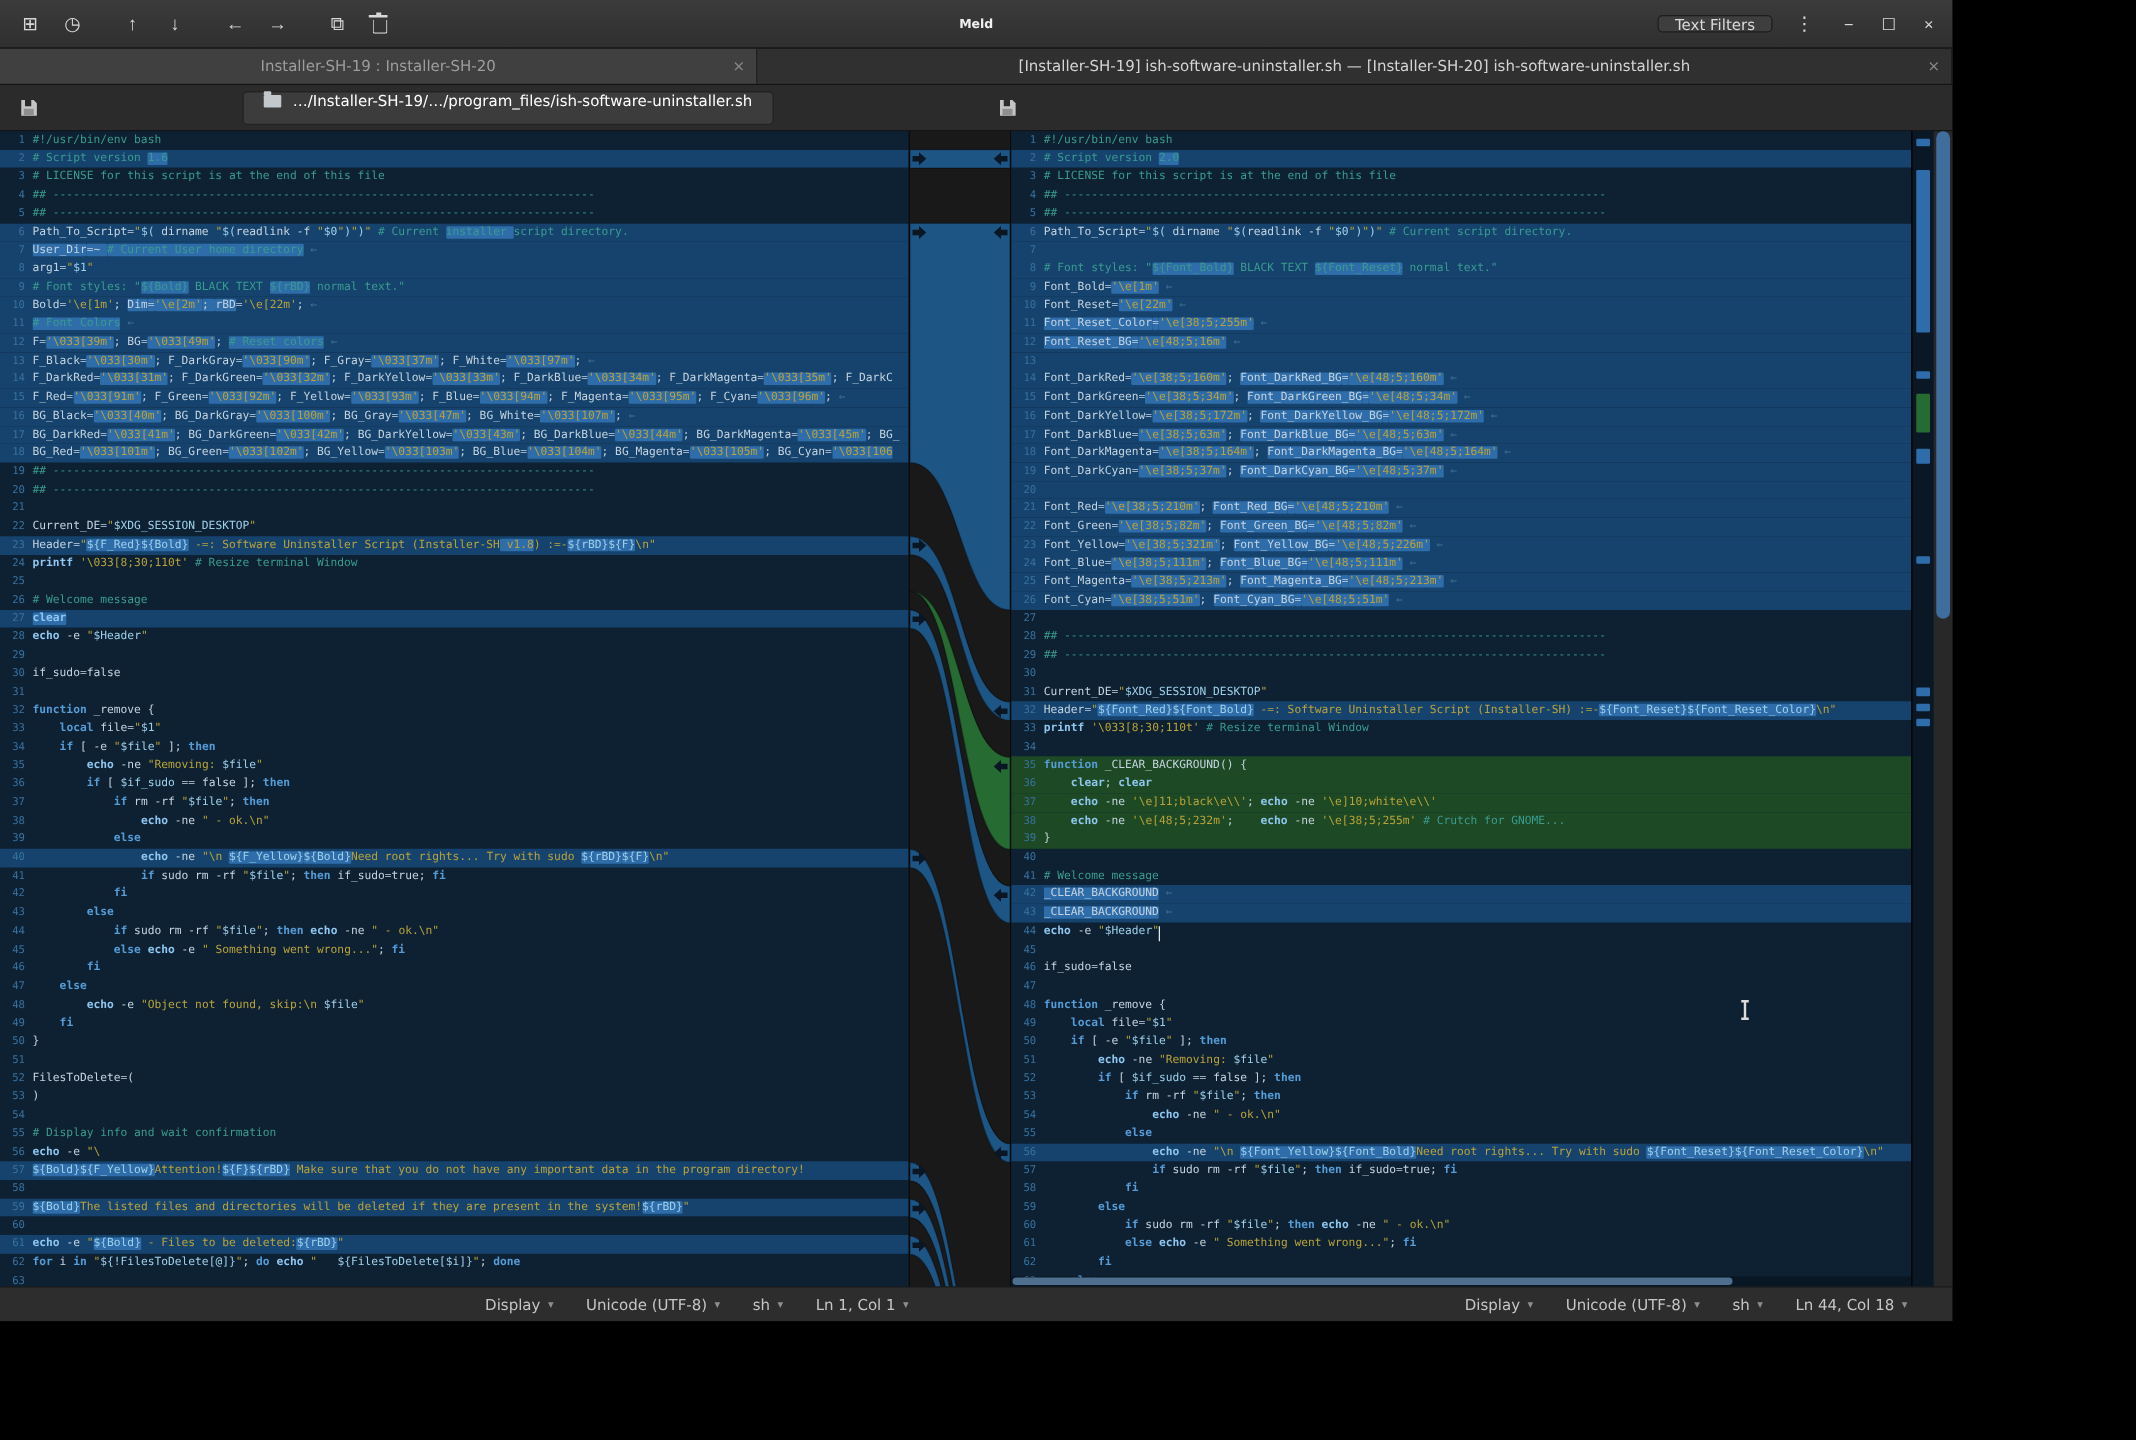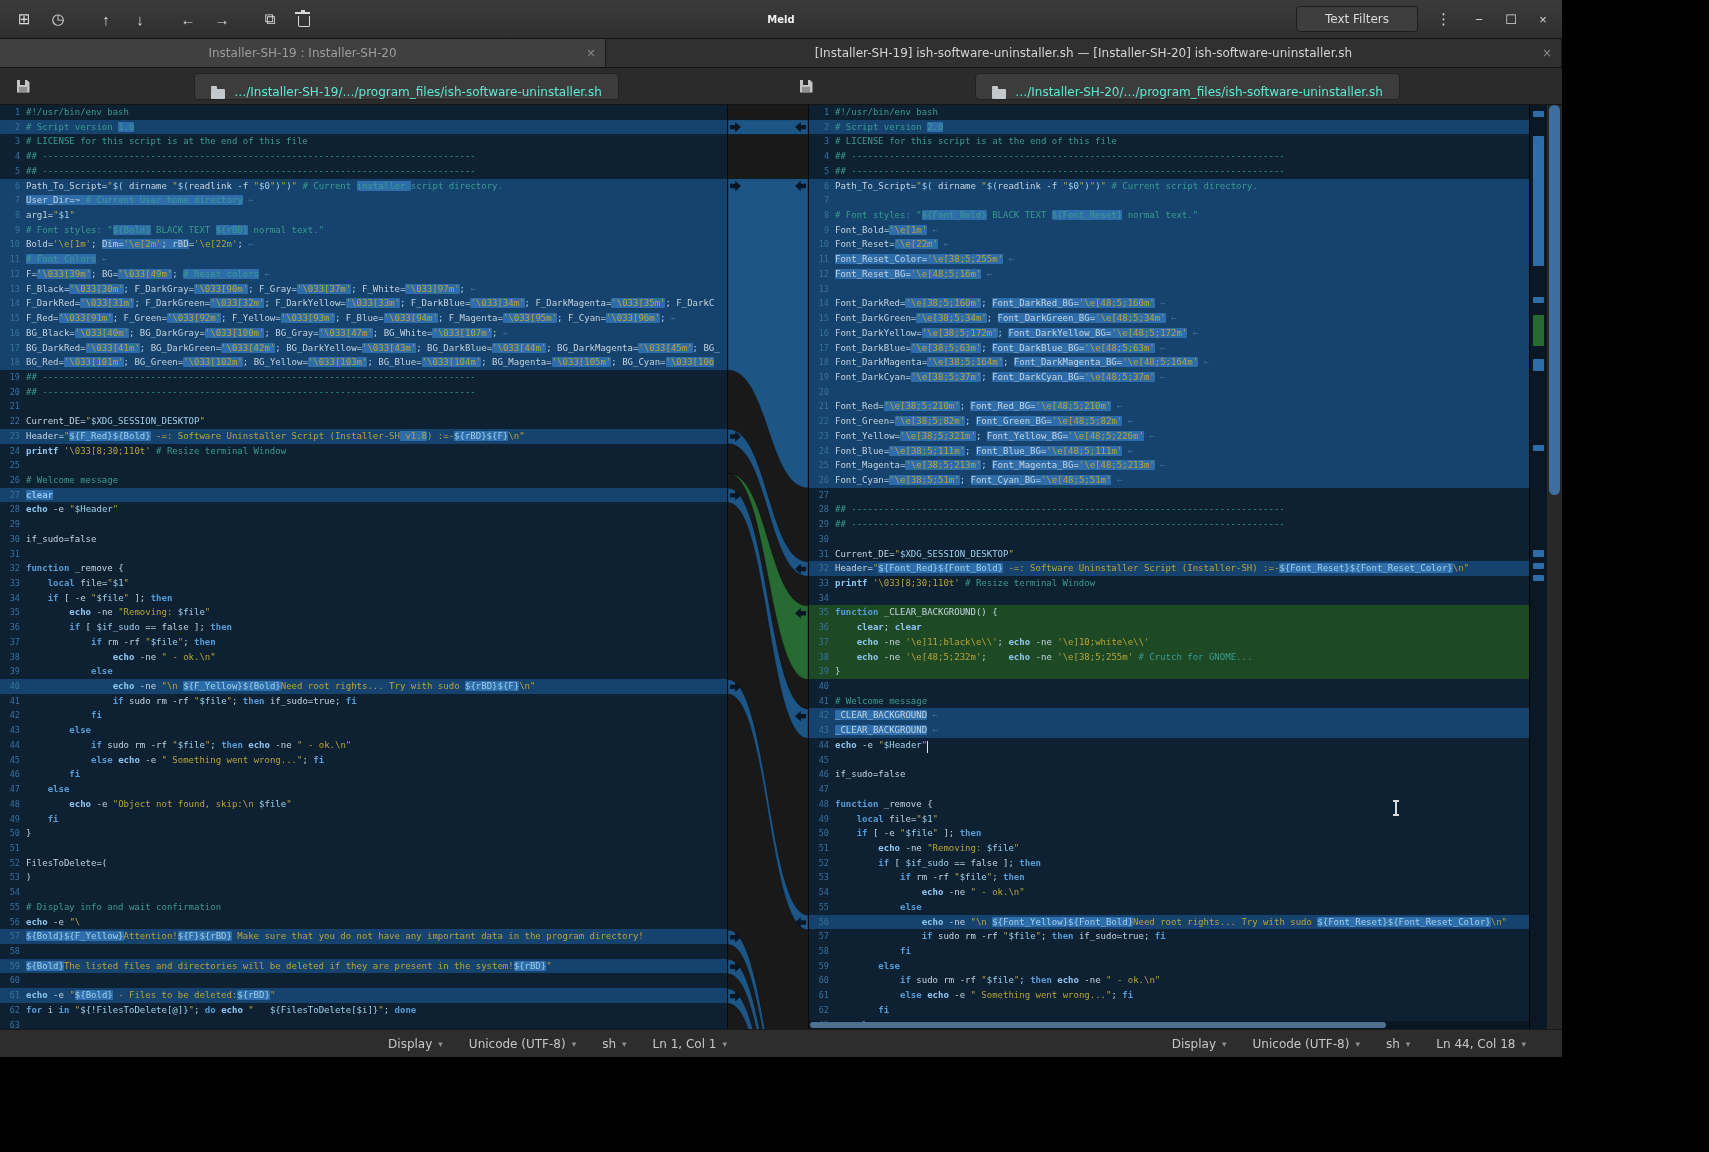--- a/index.html
+++ b/index.html
@@ -11,21 +11,21 @@
   
   .toolbar{height:38px;flex:none;background:linear-gradient(#3b3b3b,#2f2f2f);
            border-bottom:1px solid #121212;display:flex;align-items:center;padding:0 8px;position:relative}
   .tb-groups{display:flex;align-items:center}
   .tb-group{display:flex;gap:2px;margin-right:16px}
   .tb-btn{width:32px;height:28px;border:none;background:transparent;color:#d8d8d8;
           font-size:15px;display:flex;align-items:center;justify-content:center;border-radius:3px}
   .tb-title{position:absolute;left:0;right:0;text-align:center;color:#f0f0f0;
             font-weight:bold;font-size:10px;pointer-events:none}
   .tb-right{margin-left:auto;display:flex;align-items:center;gap:12px;position:relative;z-index:2}
-  .text-filters-btn{height:26px;padding:0 28px;background:#3e3e3e;border:1px solid #1d1d1d;
+  .text-filters-btn{height:14px;padding:0 13px;background:#3e3e3e;border:1px solid #1d1d1d;
                     border-radius:4px;color:#dadada;font-size:12px;font-family:inherit}
   .kebab-btn{border:none;background:transparent;color:#d8d8d8;font-size:15px;width:22px}
   .winctl{display:flex;gap:10px;margin-left:4px}
   .wc{width:22px;height:22px;border:none;background:transparent;color:#d8d8d8;font-size:13px;
       display:flex;align-items:center;justify-content:center}
 
   
   .tabbar{height:28px;flex:none;background:#222;display:flex;border-bottom:1px solid #131313}
   .tab{position:relative;display:flex;align-items:center;justify-content:center;
        color:#9d9d9d;font-size:12px;border-right:1px solid #181818;background:#404040;min-width:0}
@@ -40,22 +40,22 @@
   .fb-half{display:flex;align-items:center;padding:0 8px;min-width:0}
   .fb-half.l{width:767px;flex:none}
   .fb-half.r{flex:1}
   .save-btn{width:30px;height:27px;flex:none;border:none;background:transparent;
             display:flex;align-items:center;justify-content:center}
   .icon-floppy{position:relative;width:13px;height:13px;background:#c4c4c4;
                clip-path:polygon(0 0,10px 0,13px 3px,13px 13px,0 13px)}
   .icon-floppy::before{content:'';position:absolute;left:3px;top:0;width:5px;height:5px;background:#2b2b2b}
   .icon-floppy::after{content:'';position:absolute;left:2.5px;top:7.5px;width:8px;height:5px;background:#8f8f8f}
   .fb-center{flex:1;display:flex;justify-content:center;min-width:0}
-  .path-btn{height:27px;display:flex;align-items:flex-end;gap:9px;background:#3c3c3c;
-            border:1px solid #222;border-radius:4px;padding:0 16px;color:#5eead4;font-size:12px;
+  .path-btn{height:27px;display:flex;align-items:flex-start;gap:9px;background:#3c3c3c;
+            border:1px solid #222;border-radius:4px;padding:0 16px;color:#ffffff;font-size:12px;
             max-width:94%;min-width:0;font-family:inherit}
   .path-btn .txt{white-space:nowrap;overflow:hidden;text-overflow:ellipsis}
   .icon-folder{position:relative;width:14px;height:10px;background:#c2c8cc;border-radius:1px;flex:none;margin-top:2px}
   .icon-folder::before{content:'';position:absolute;top:-3px;left:0;width:6px;height:3px;
                        background:#c2c8cc;border-radius:1px 1px 0 0}
 
   
   .main{flex:1;display:flex;background:var(--pane-bg);min-height:0;position:relative}
   .pane{position:relative;overflow:hidden;background:var(--pane-bg)}
   .pane.left{width:727px;flex:none}
@@ -189,26 +189,20 @@
         <button class="path-btn">
           <span class="icon-folder"></span>
           <span class="txt">…/Installer-SH-19/…/program_files/ish-software-uninstaller.sh</span>
         </button>
       </div>
     </div>
     <div class="fb-half r">
       <button class="save-btn">
           <span class="icon-floppy"></span>
         </button>
-      <div class="fb-center">
-        <button class="path-btn">
-          <span class="icon-folder"></span>
-          <span class="txt">…/Installer-SH-20/…/program_files/ish-software-uninstaller.sh</span>
-        </button>
-      </div>
     </div>
   </div>
 
   <div class="main">
     <section class="pane left" id="pane-left">
         <div class="line">
           <span class="ln">1</span>
           <span class="code"><span class="cmt">#!/usr/bin/env bash</span></span>
         </div>
         <div class="line chg">

